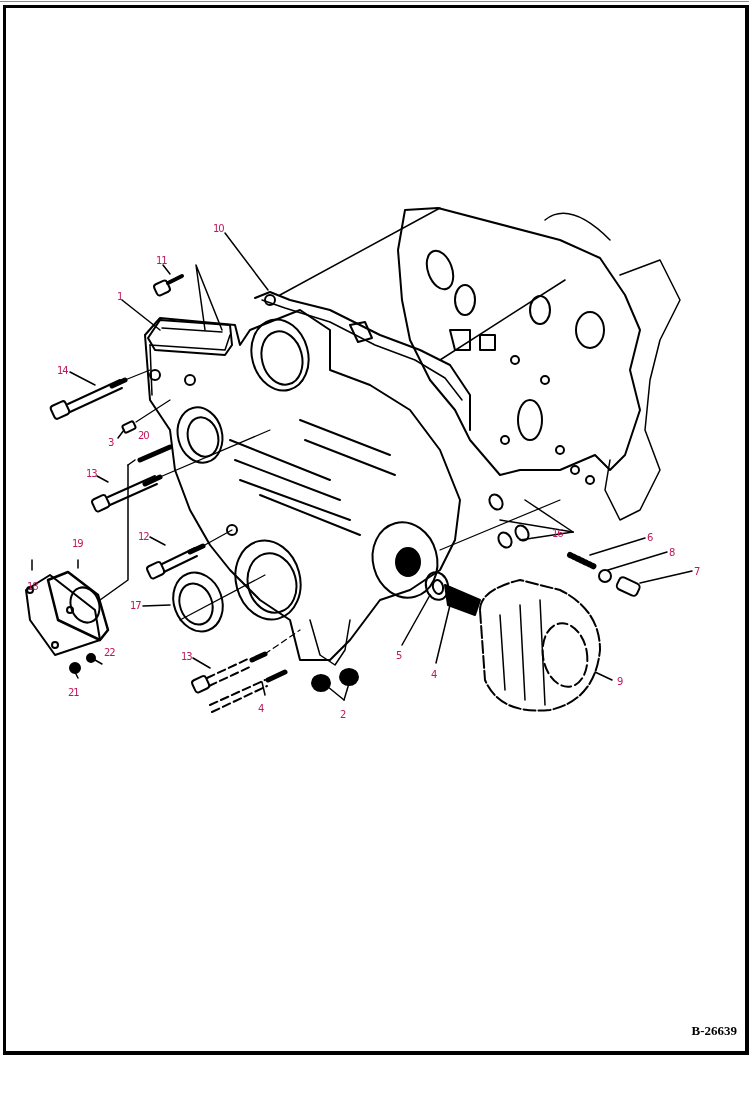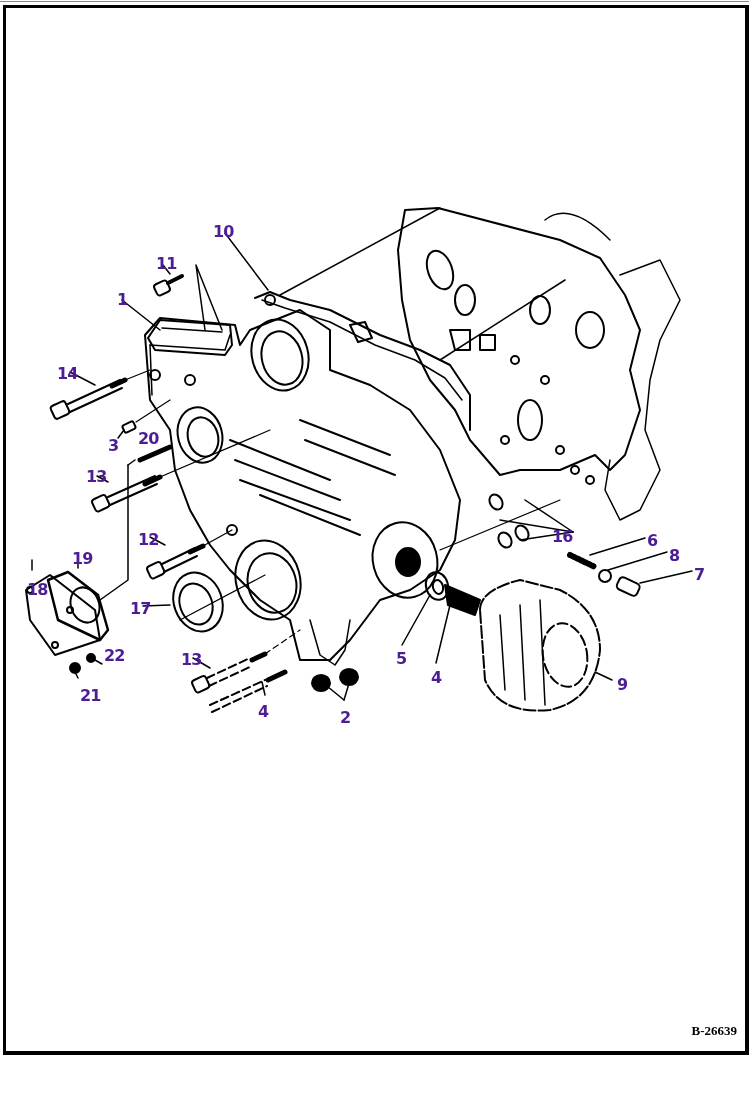--- a/index.html
+++ b/index.html
@@ -1,20 +1,20 @@
 <!DOCTYPE html>
 <html><head>
 <meta charset="utf-8">
 <style>
   html, body { margin: 0; padding: 0; background: #ffffff; }
   body { width: 749px; height: 1097px; position: relative; overflow: hidden; font-family: "Liberation Sans", sans-serif; }
   .frame { position: absolute; left: 3px; top: 5px; width: 739px; height: 1043px; border: 3px solid #000; border-right-width: 4px; border-bottom-width: 4px; background: #fff; box-sizing: content-box; }
   .outer-line { position: absolute; left: 0; top: 1px; width: 749px; height: 1px; background: #888; }
   svg.diagram { position: absolute; left: 0; top: 0; }
-  .callout { position: absolute; font-family: "DejaVu Sans", sans-serif; font-weight: bold; font-size: 16px; color: #4c1d95; letter-spacing: -1px; line-height: 1; }
+  .callout { position: absolute; font-family: "DejaVu Sans", sans-serif; font-weight: normal; font-size: 10px; color: #be185d; letter-spacing: -1px; line-height: 1; }
   .figure-id { position: absolute; right: 12px; bottom: 58px; font-family: Liberation Serif, serif; font-weight: bold; font-size: 13px; color: #000; }
 </style>
 </head>
 <body>
 
 <div class="outer-line"></div>
 <div class="frame"></div>
 
 <svg class="diagram" width="749" height="1097" viewBox="0 0 749 1097" fill="none" stroke="#000" stroke-width="2" stroke-linecap="round" stroke-linejoin="round">
 
@@ -229,18 +229,18 @@
 <div class="callout" style="left:213px;top:224px">10</div>
 <div class="callout" style="left:156px;top:256px">11</div>
 <div class="callout" style="left:138px;top:532px">12</div>
 <div class="callout" style="left:86px;top:469px">13</div>
 <div class="callout" style="left:181px;top:652px">13</div>
 <div class="callout" style="left:57px;top:366px">14</div>
 <div class="callout" style="left:258px;top:704px">4</div>
 <div class="callout" style="left:552px;top:529px">16</div>
 <div class="callout" style="left:130px;top:601px">17</div>
 <div class="callout" style="left:27px;top:582px">18</div>
-<div class="callout" style="left:72px;top:551px">19</div>
+<div class="callout" style="left:72px;top:539px">19</div>
 <div class="callout" style="left:138px;top:431px">20</div>
-<div class="callout" style="left:80px;top:688px">21</div>
+<div class="callout" style="left:68px;top:688px">21</div>
 <div class="callout" style="left:104px;top:648px">22</div>
 
 <div class="figure-id">B-26639</div>
 
 </body></html>

